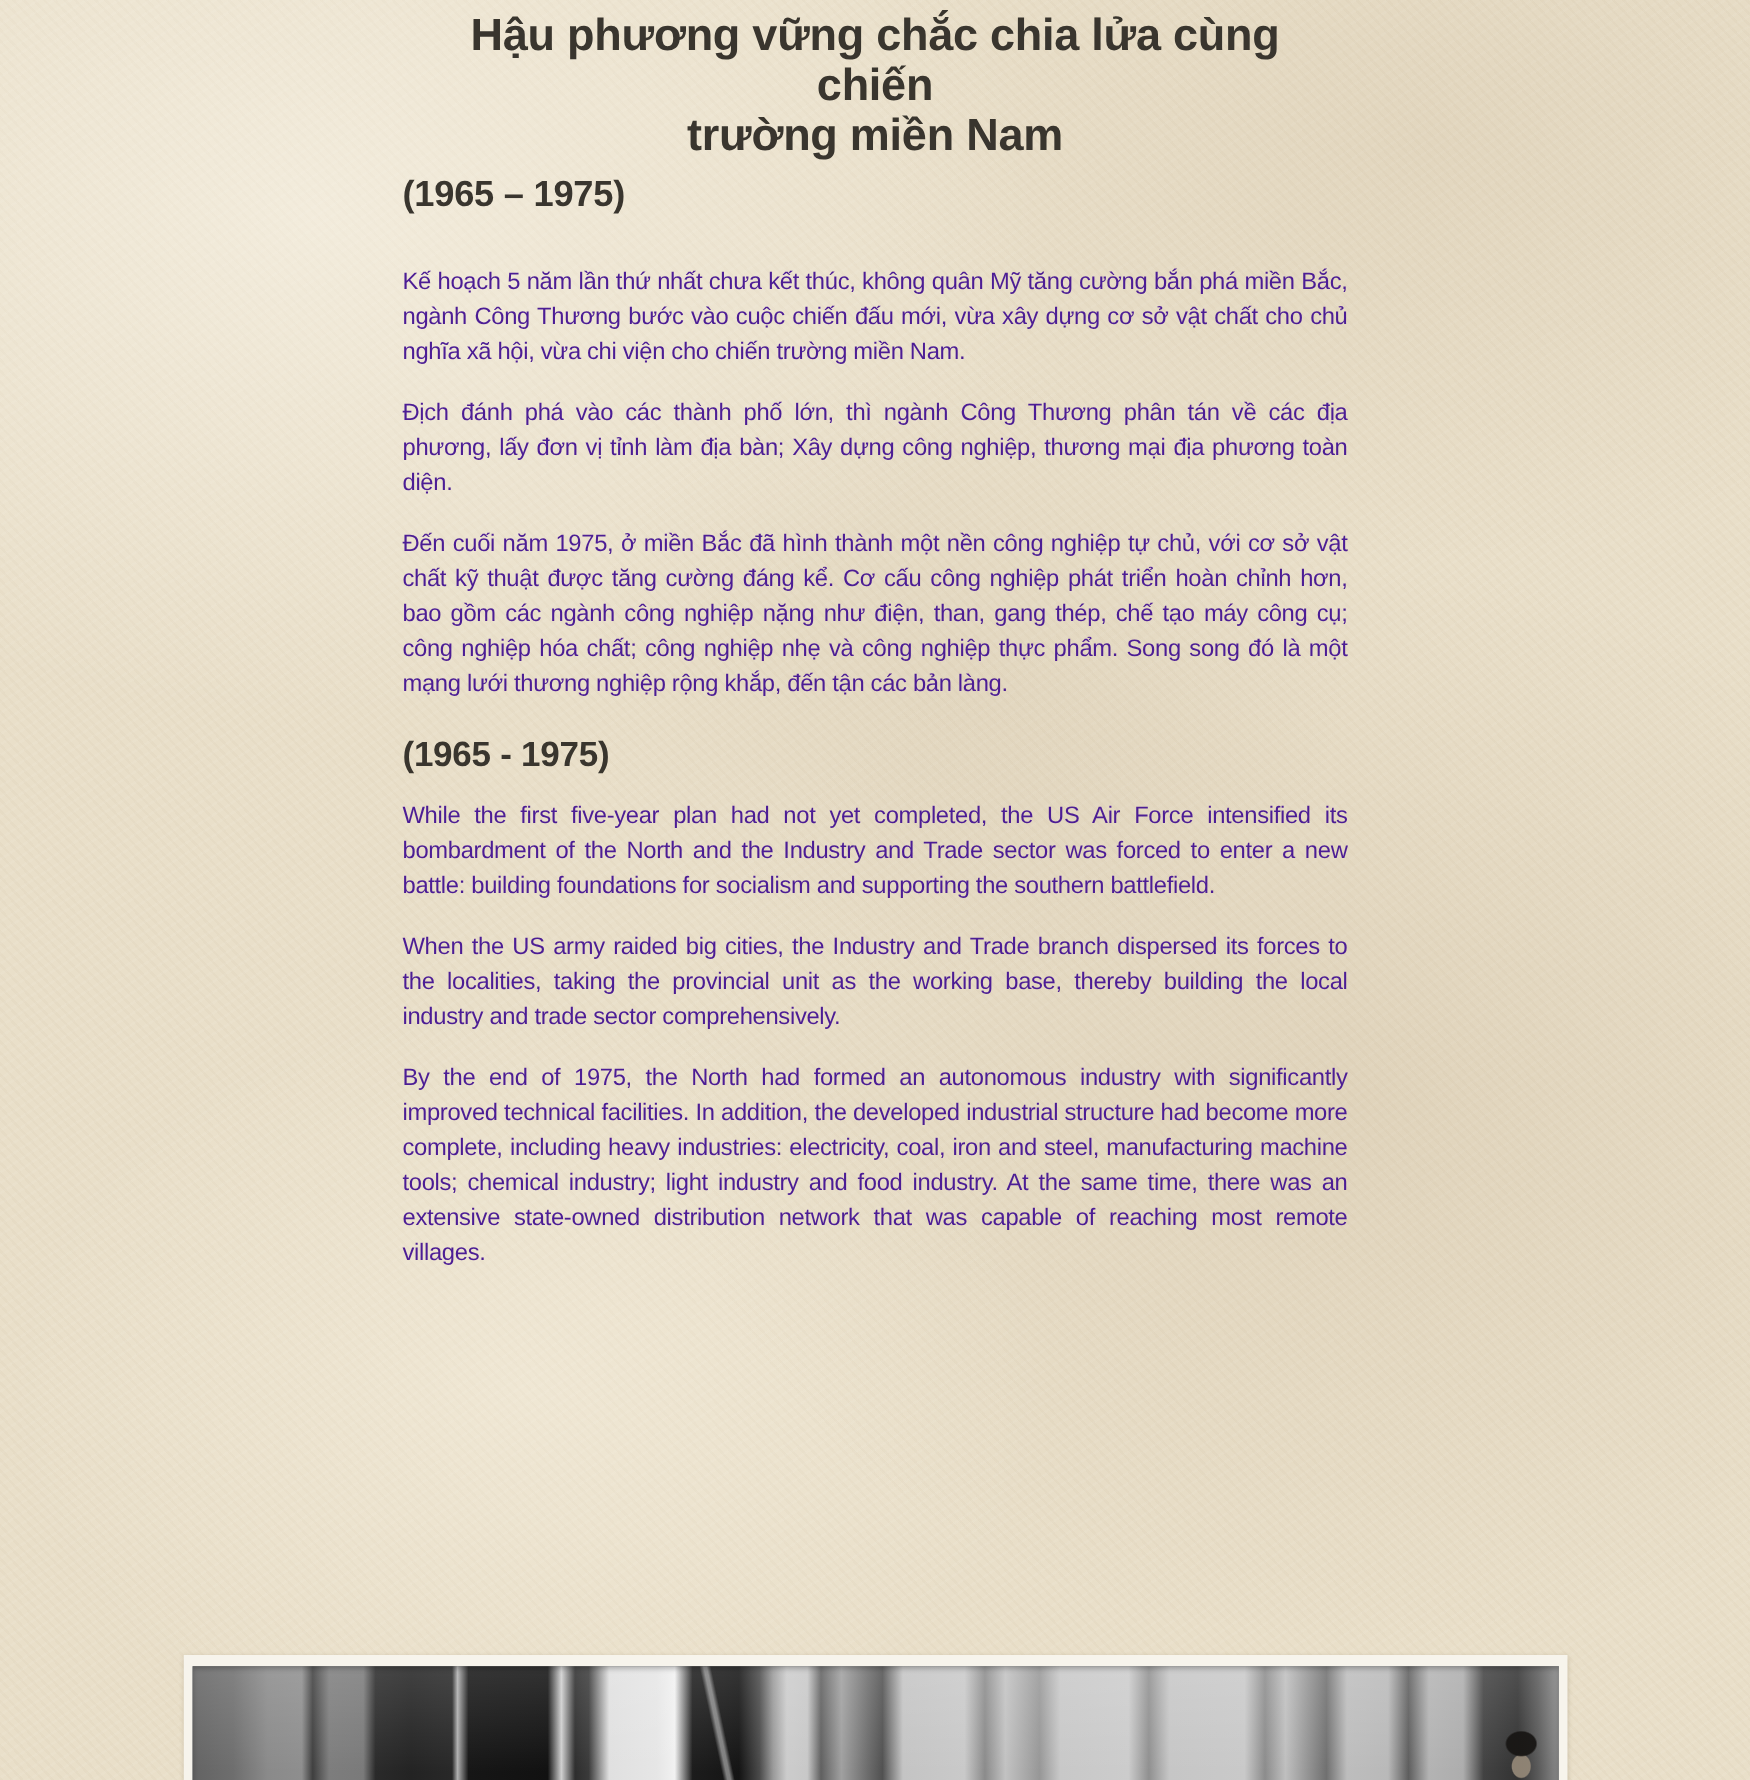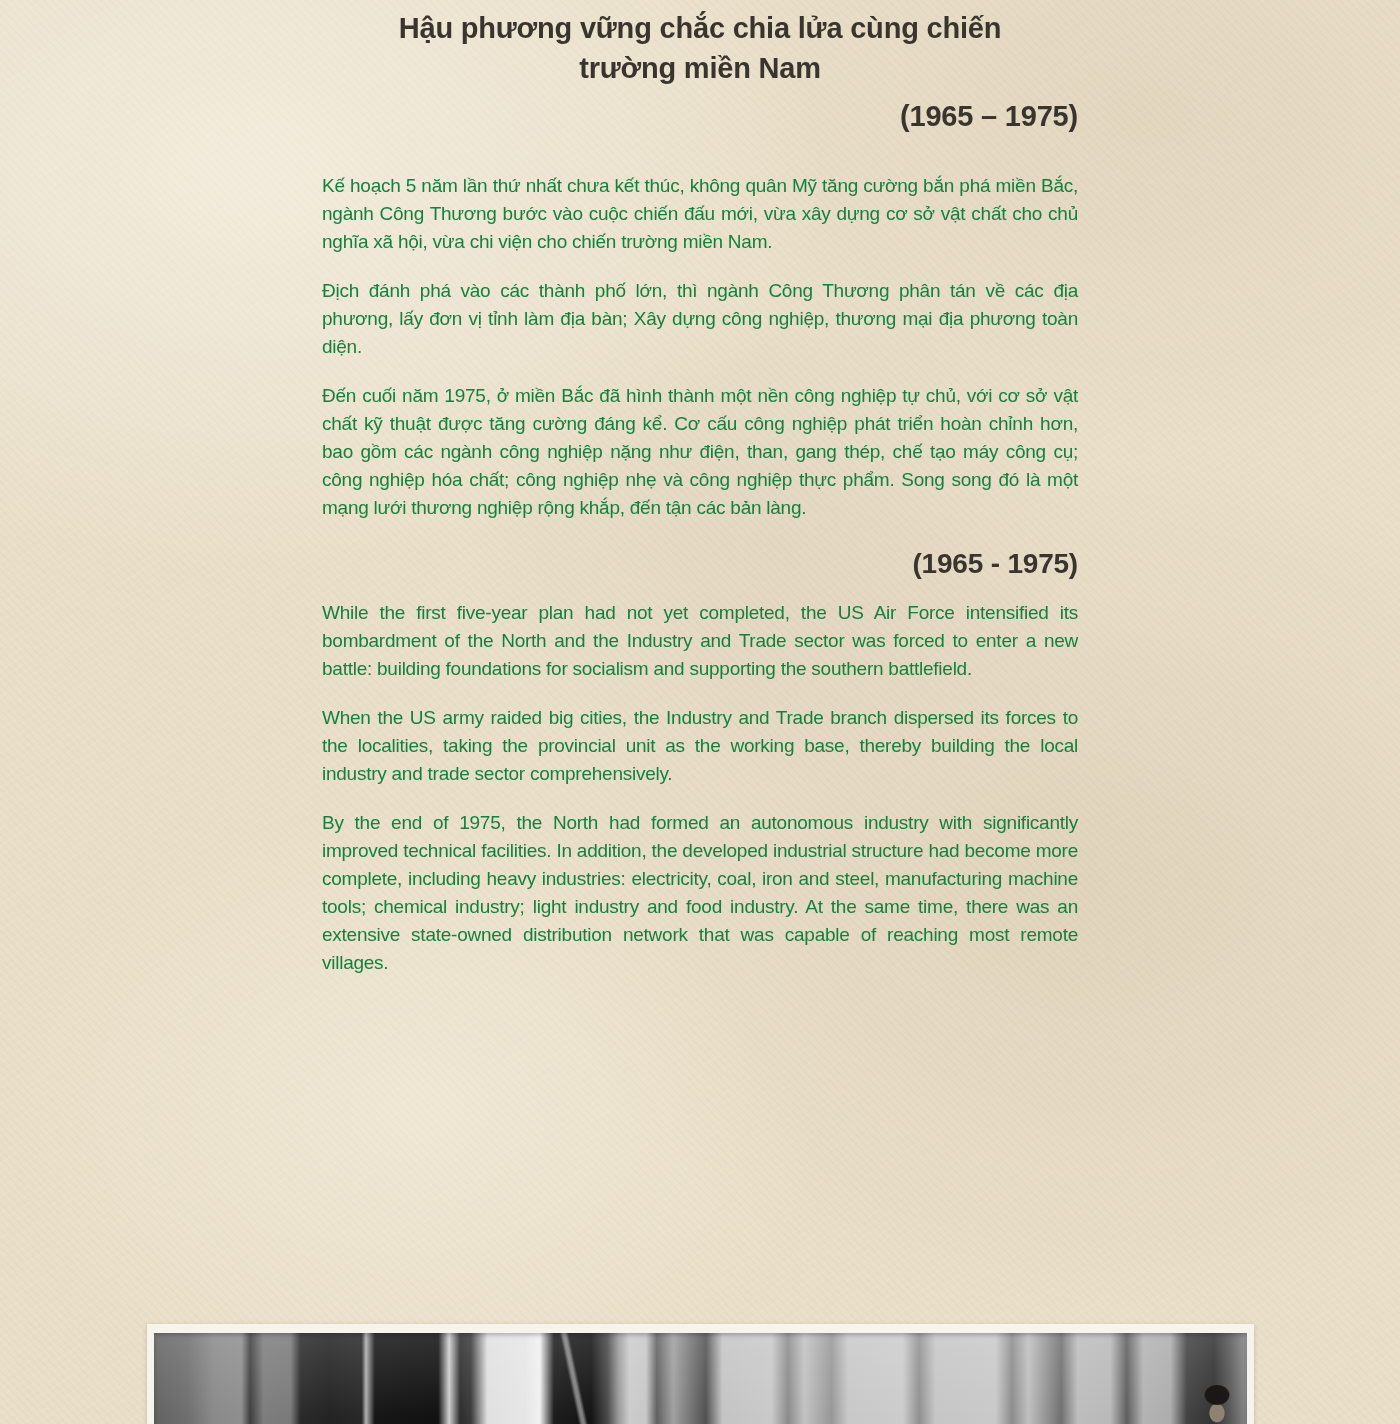--- a/index.html
+++ b/index.html
@@ -26,46 +26,46 @@
 
   .content-col {
     width: 756px;
     margin: 0 auto;
     position: relative;
   }
 
   .title-vi {
     margin: 8px auto 0;
     max-width: 700px;
-    font-size: 29px;
+    font-size: 36px;
     line-height: 40px;
     font-weight: bold;
     color: #39352e;
     text-align: center;
     letter-spacing: -0.2px;
   }
   .title-vi .tl { display: block; }
 
   .years-line {
     margin: 8px 0 0;
     font-size: 29px;
     line-height: 40px;
     font-weight: bold;
     color: #39352e;
-    text-align: right;
+    text-align: left;
     letter-spacing: -0.2px;
   }
   .years-line.vi { margin-bottom: 36px; }
 
   p.body-par {
     margin: 0 0 21px;
     font-size: 19px;
     line-height: 28px;
     letter-spacing: -0.25px;
-    color: #15803d;
+    color: #4c1d95;
     text-align: justify;
     text-justify: inter-word;
   }
 
   .title-en {
     margin: 6px 0 0;
     font-size: 28px;
     line-height: 42px;
     font-weight: bold;
     color: #39352e;

